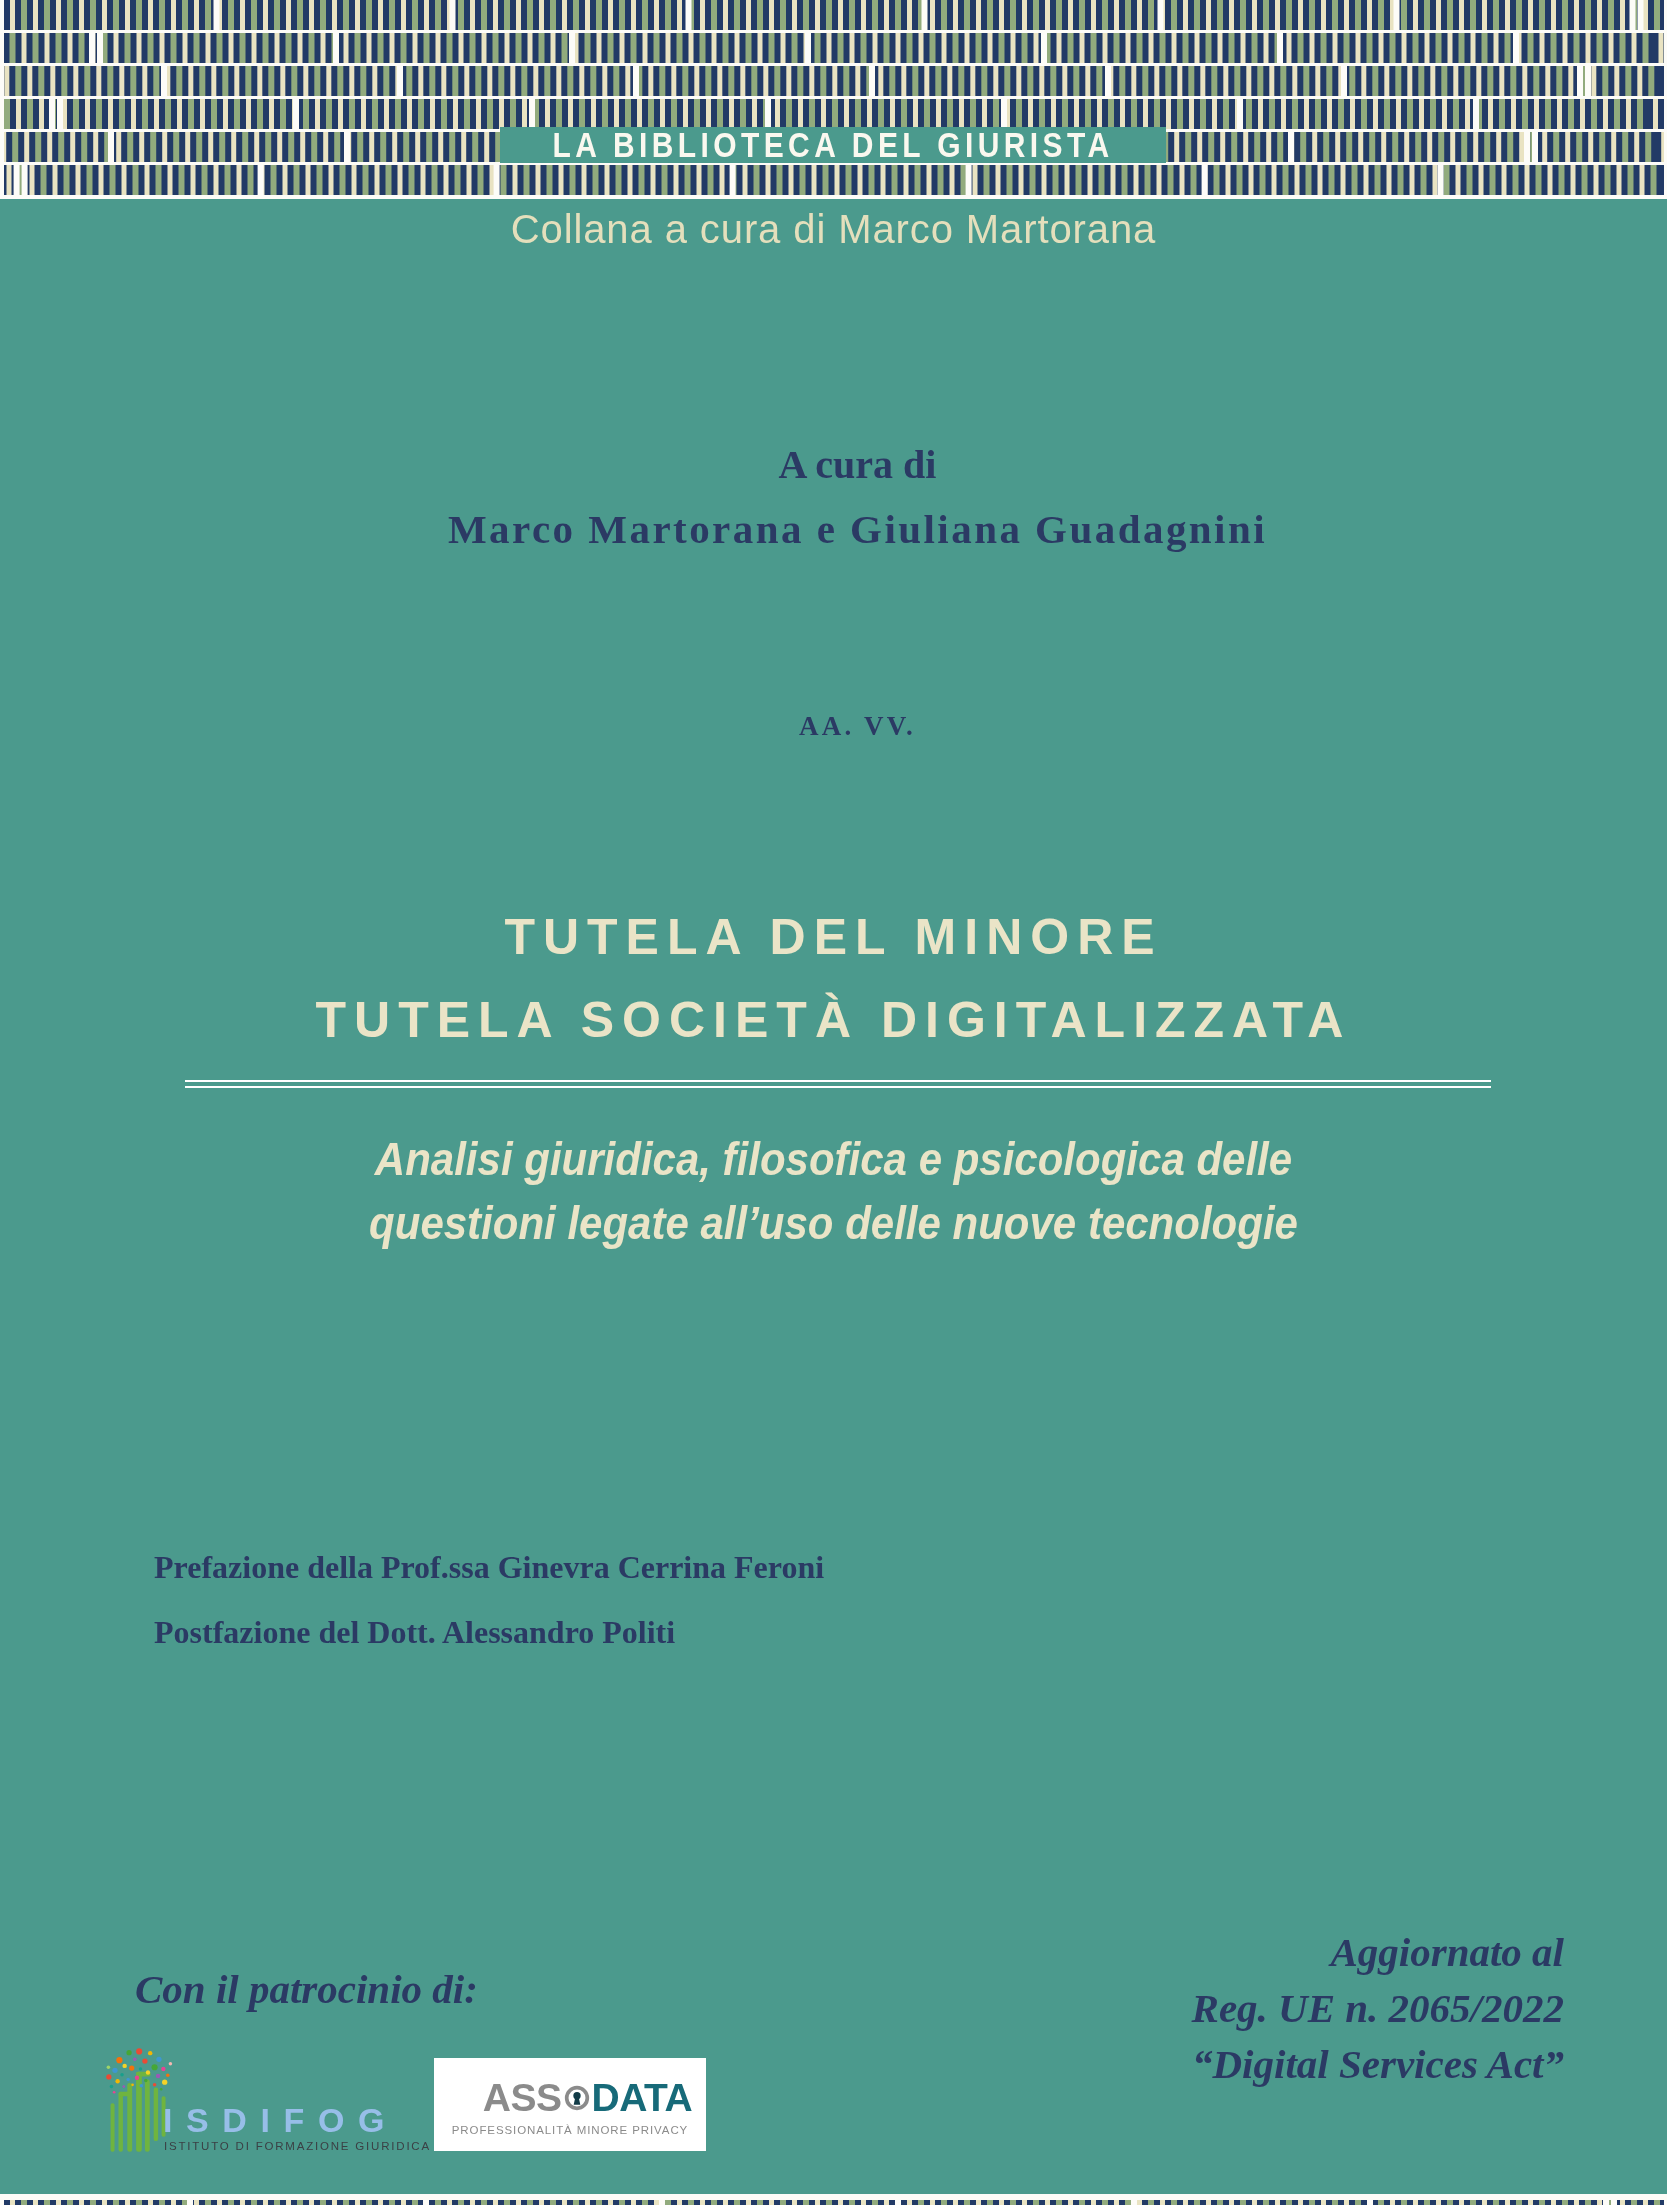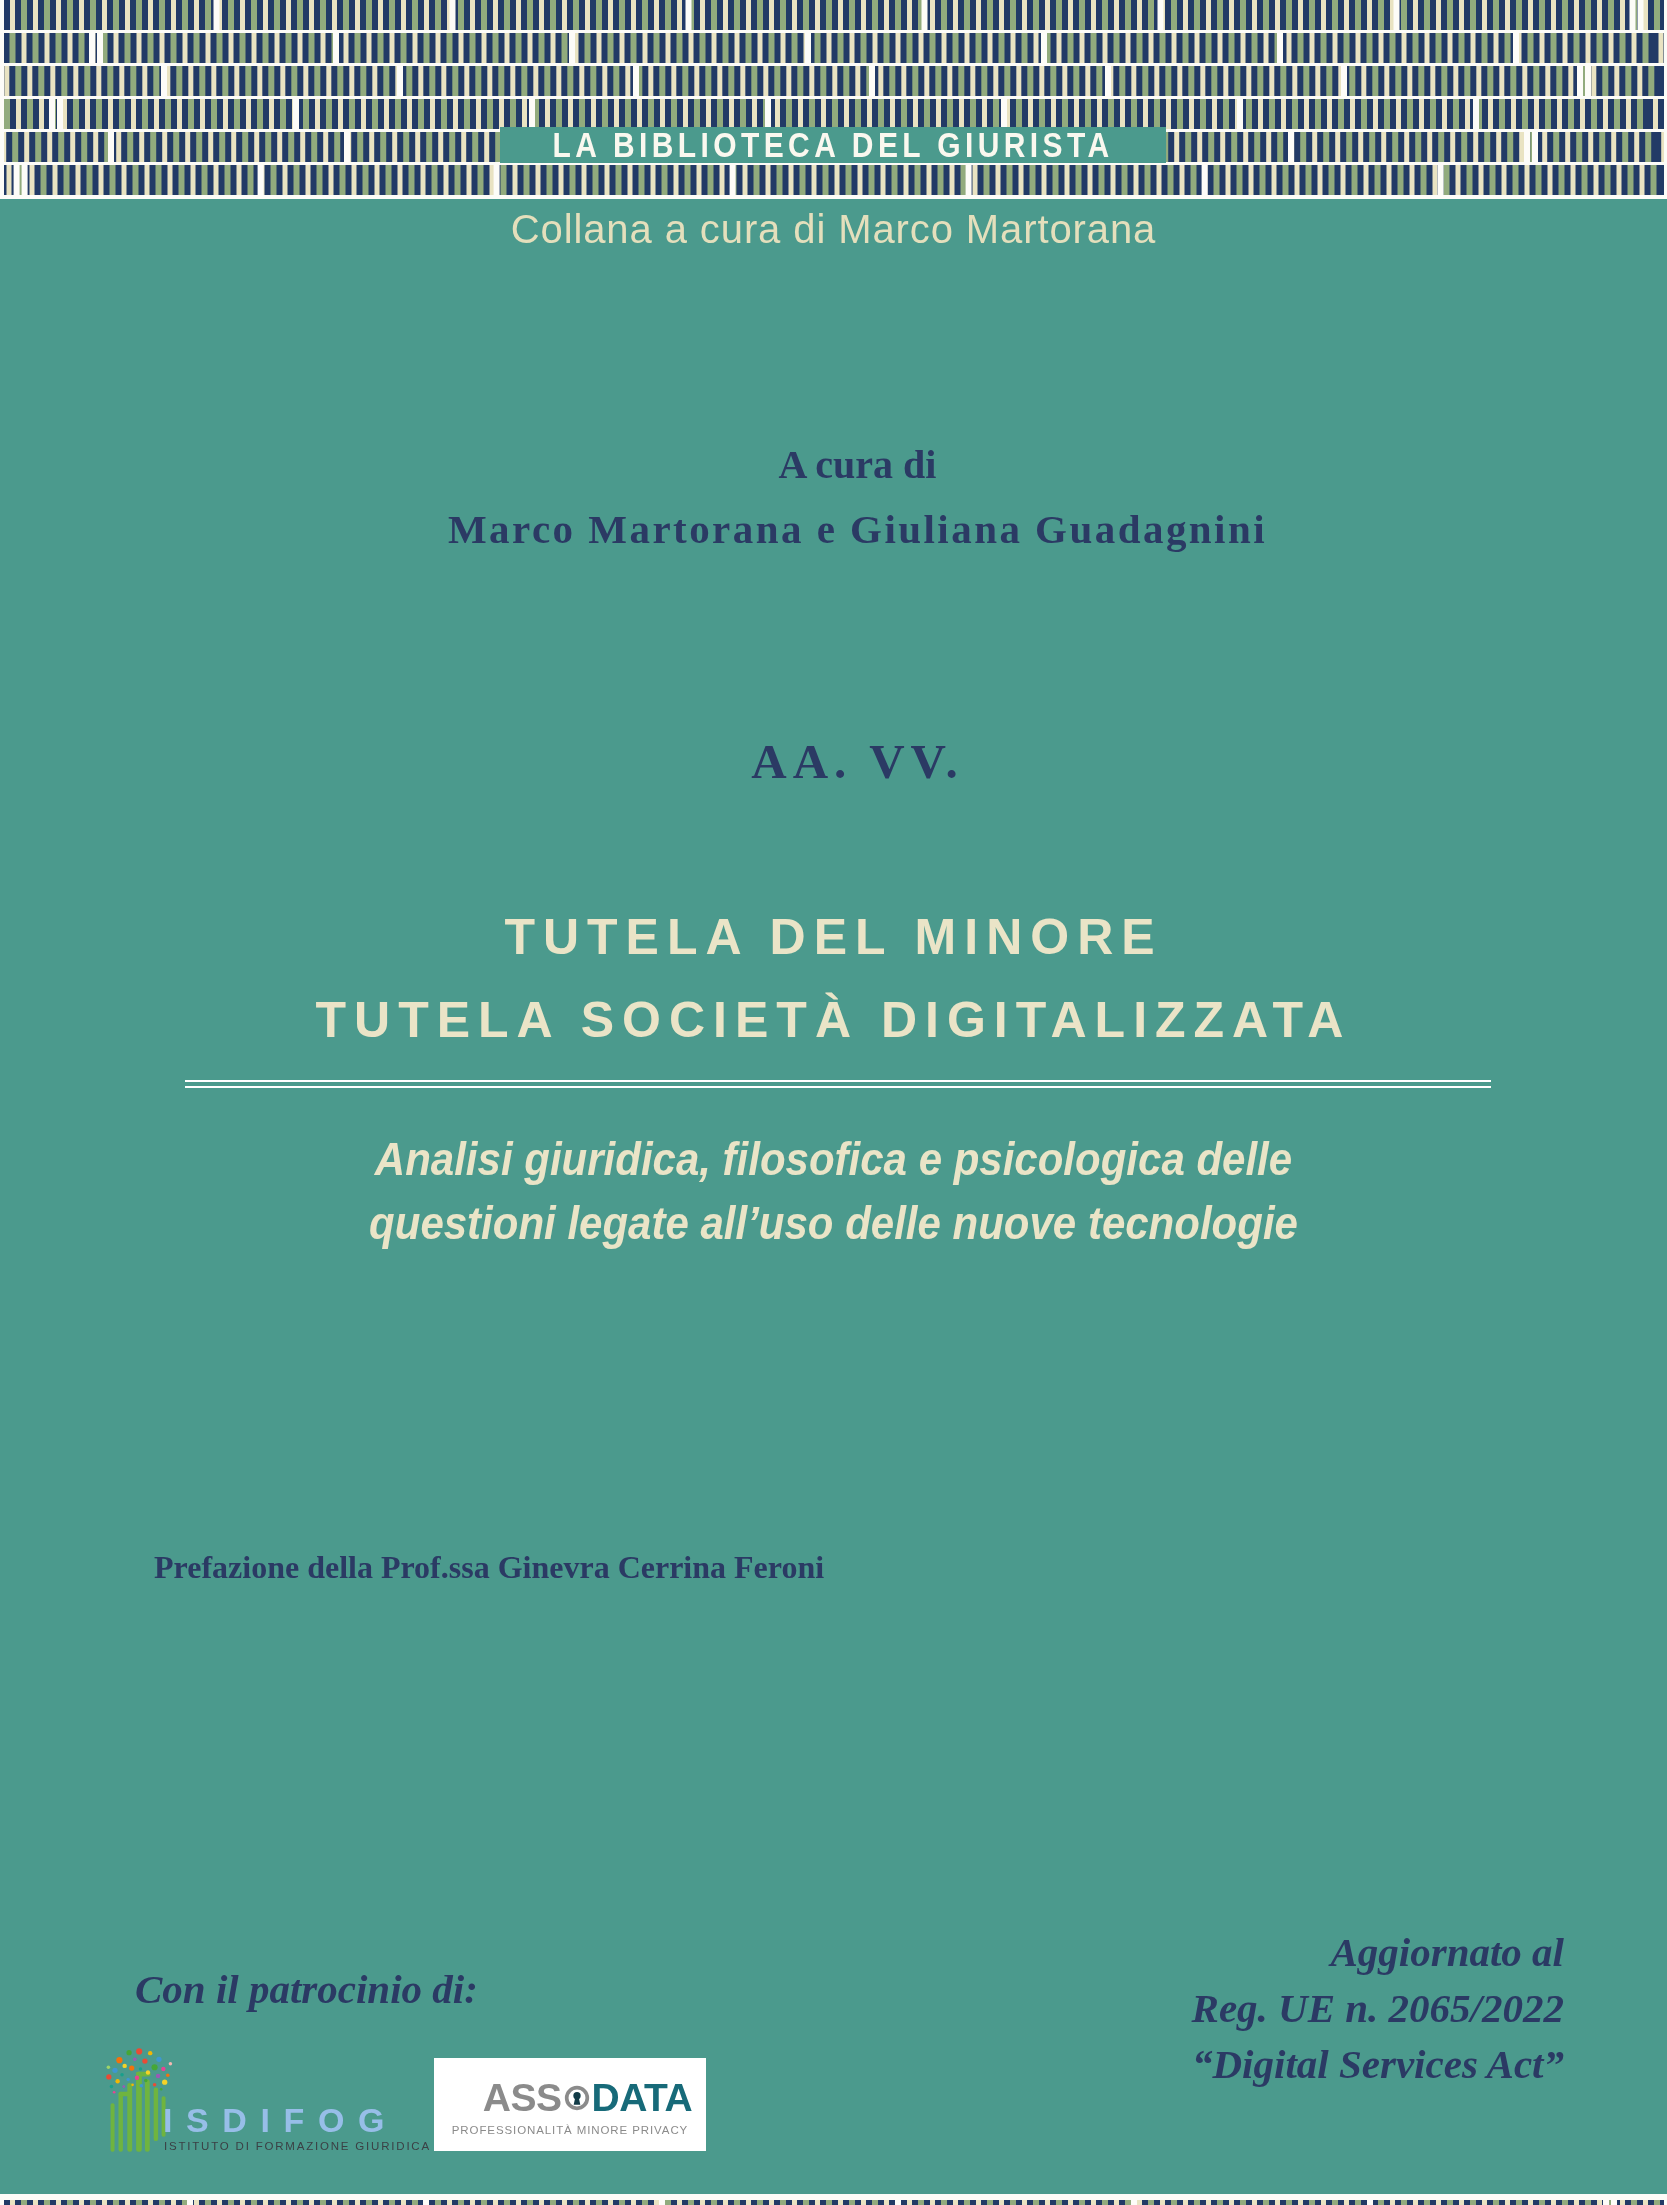--- a/index.html
+++ b/index.html
@@ -52,21 +52,21 @@
   .series-label span{
     color:var(--label-white); font-weight:bold; font-size:30px; letter-spacing:4.4px;
     transform:scaleY(1.18); transform-origin:center; white-space:nowrap;
   }
   .collana{top:207px; font-size:40px; letter-spacing:0.9px; color:var(--collana-cream);}
 
   
   .serif-navy{font-family:"Liberation Serif", serif; font-weight:bold; color:var(--navy);padding-left:48px;}
   .a-cura{top:441px; font-size:40px;}
   .names{top:505px; font-size:41px; letter-spacing:.06em;}
-  .aavv{top:733px; font-size:49px; letter-spacing:.12em;}
+  .aavv{top:711px; font-size:27px; letter-spacing:.12em;}
 
   
   .title-line{color:var(--cream); font-weight:bold; font-size:50px; letter-spacing:.16em;}
   .title1{top:908px;}
   .title2{top:991px;}
   .separator{
     position:absolute; left:185px; width:1306px; top:1080px; height:8.4px;
     border-top:2.2px solid #FFFFFF; border-bottom:2.6px solid #FFFFFF; box-sizing:border-box;
   }
   .subtitle{
@@ -130,20 +130,21 @@
 
   <div class="abs centered nowrap title-line title1">TUTELA DEL MINORE</div>
   <div class="abs centered nowrap title-line title2">TUTELA SOCIETÀ DIGITALIZZATA</div>
   <div class="separator"></div>
   <div class="abs centered subtitle">
     <div class="nowrap">Analisi giuridica, filosofica e psicologica delle</div>
     <div class="nowrap">questioni legate all’uso delle nuove tecnologie</div>
   </div>
 
   <div class="abs nowrap serif-navy prefazione">Prefazione della Prof.ssa Ginevra Cerrina Feroni</div>
+  <div class="abs nowrap serif-navy postfazione">Postfazione del Dott. Alessandro Politi</div>
 
   <div class="abs nowrap serif-navy patrocinio">Con il patrocinio di:</div>
 
   <div class="abs isdifog">
     <svg width="95" height="108" viewBox="0 0 216 245" xmlns="http://www.w3.org/2000/svg">
       <g fill="#6FB43F">
         <rect x="98" y="58" width="13" height="182" rx="5"></rect>
         <rect x="78" y="84" width="11" height="156" rx="5"></rect>
         <rect x="58" y="104" width="10" height="136" rx="5"></rect>
         <rect x="40" y="130" width="9" height="110" rx="4"></rect>

